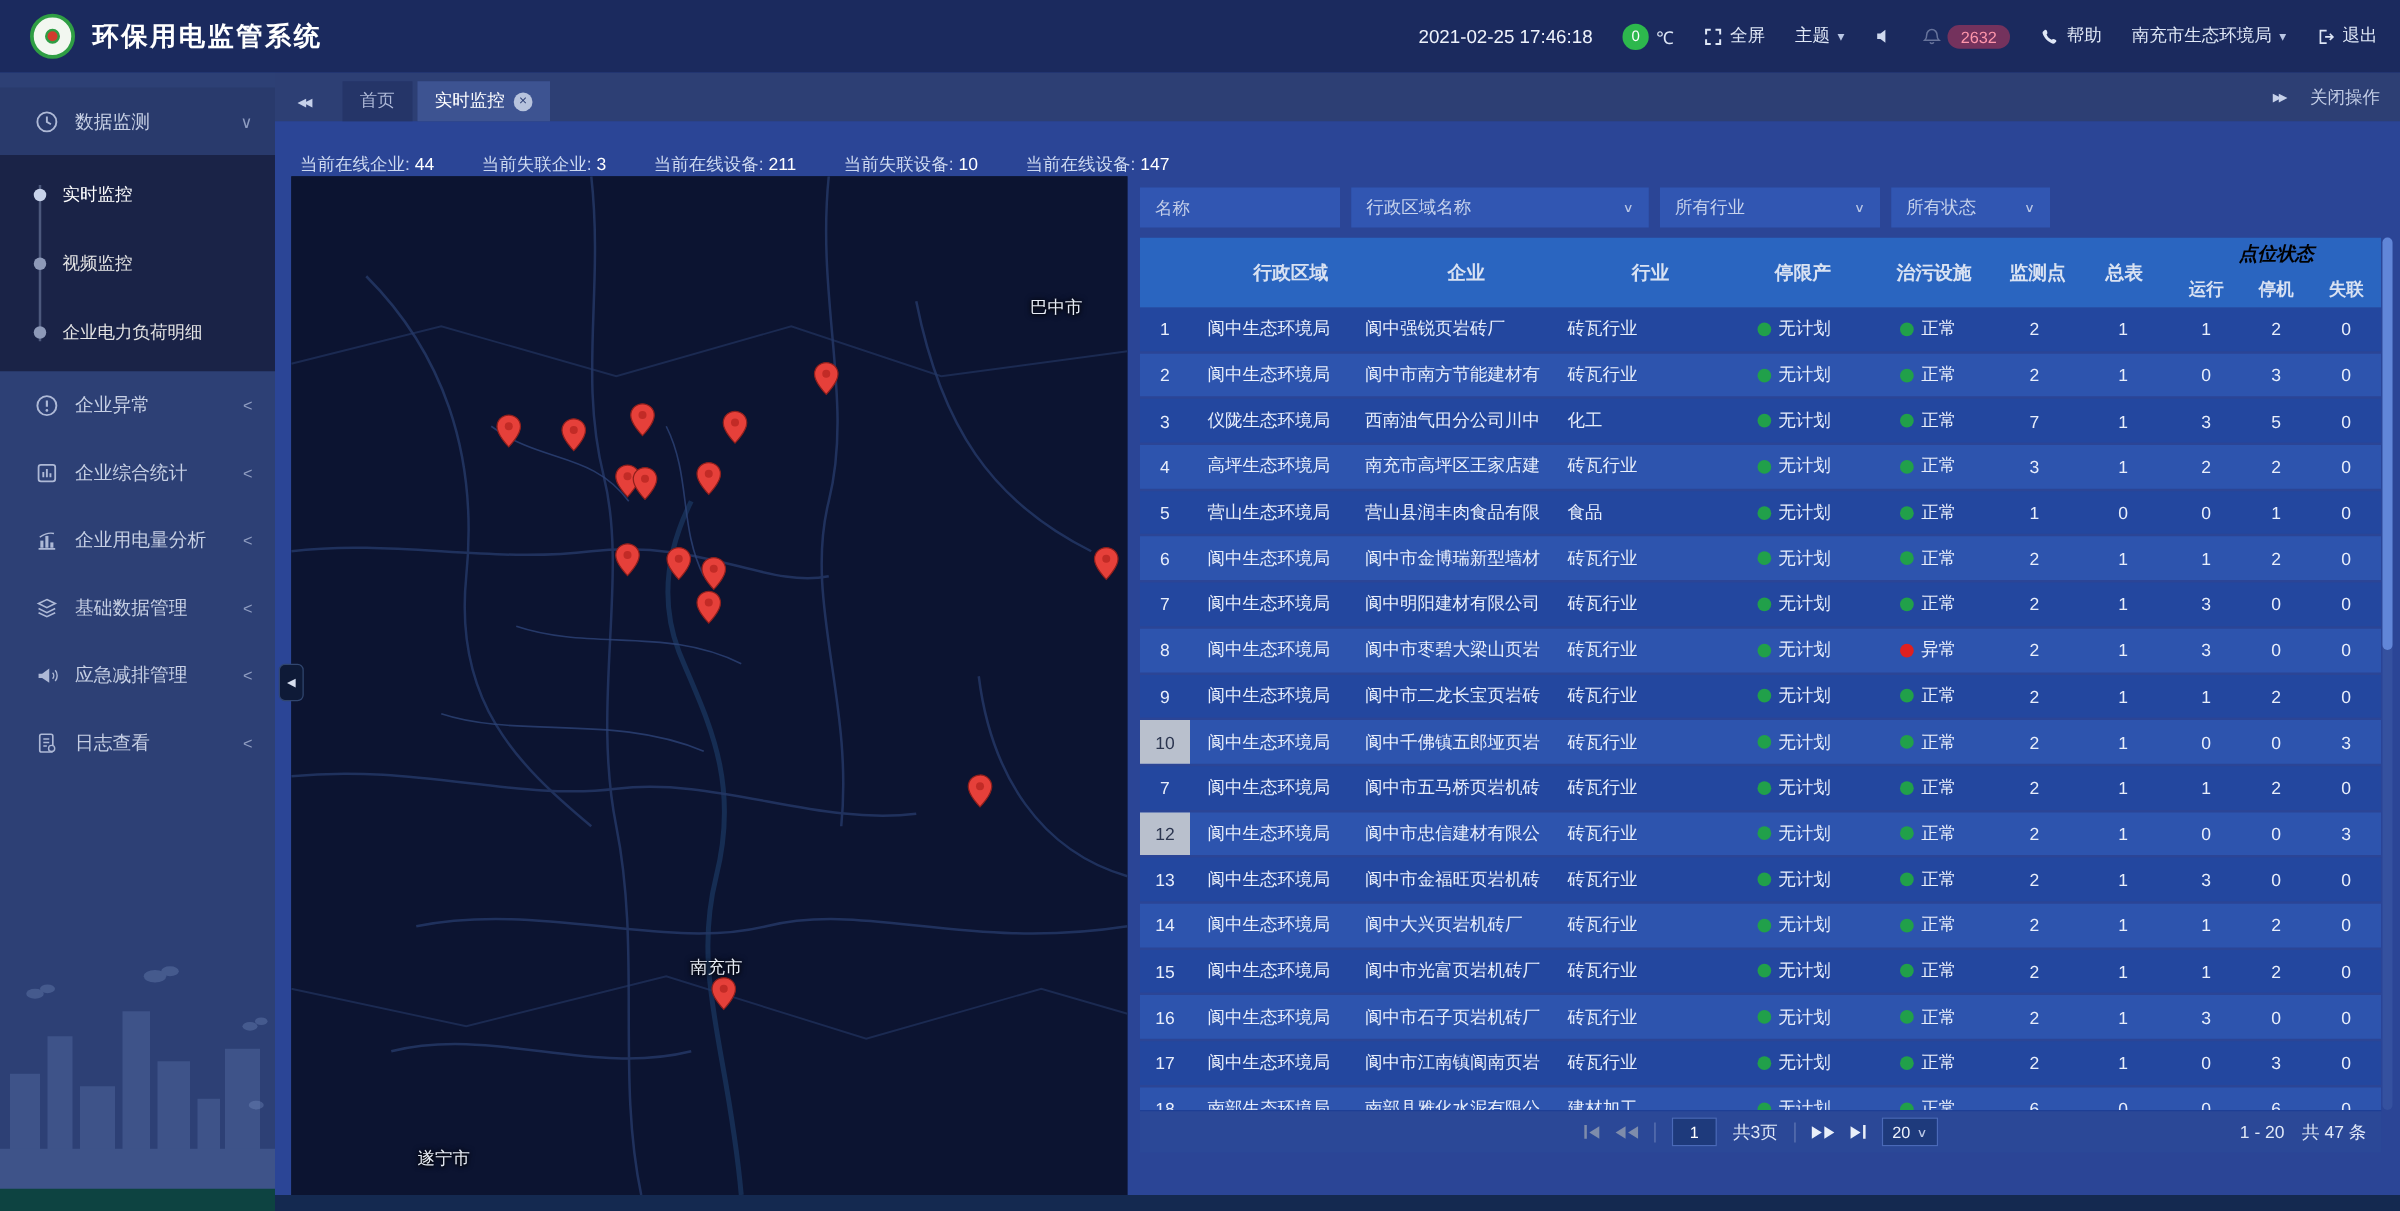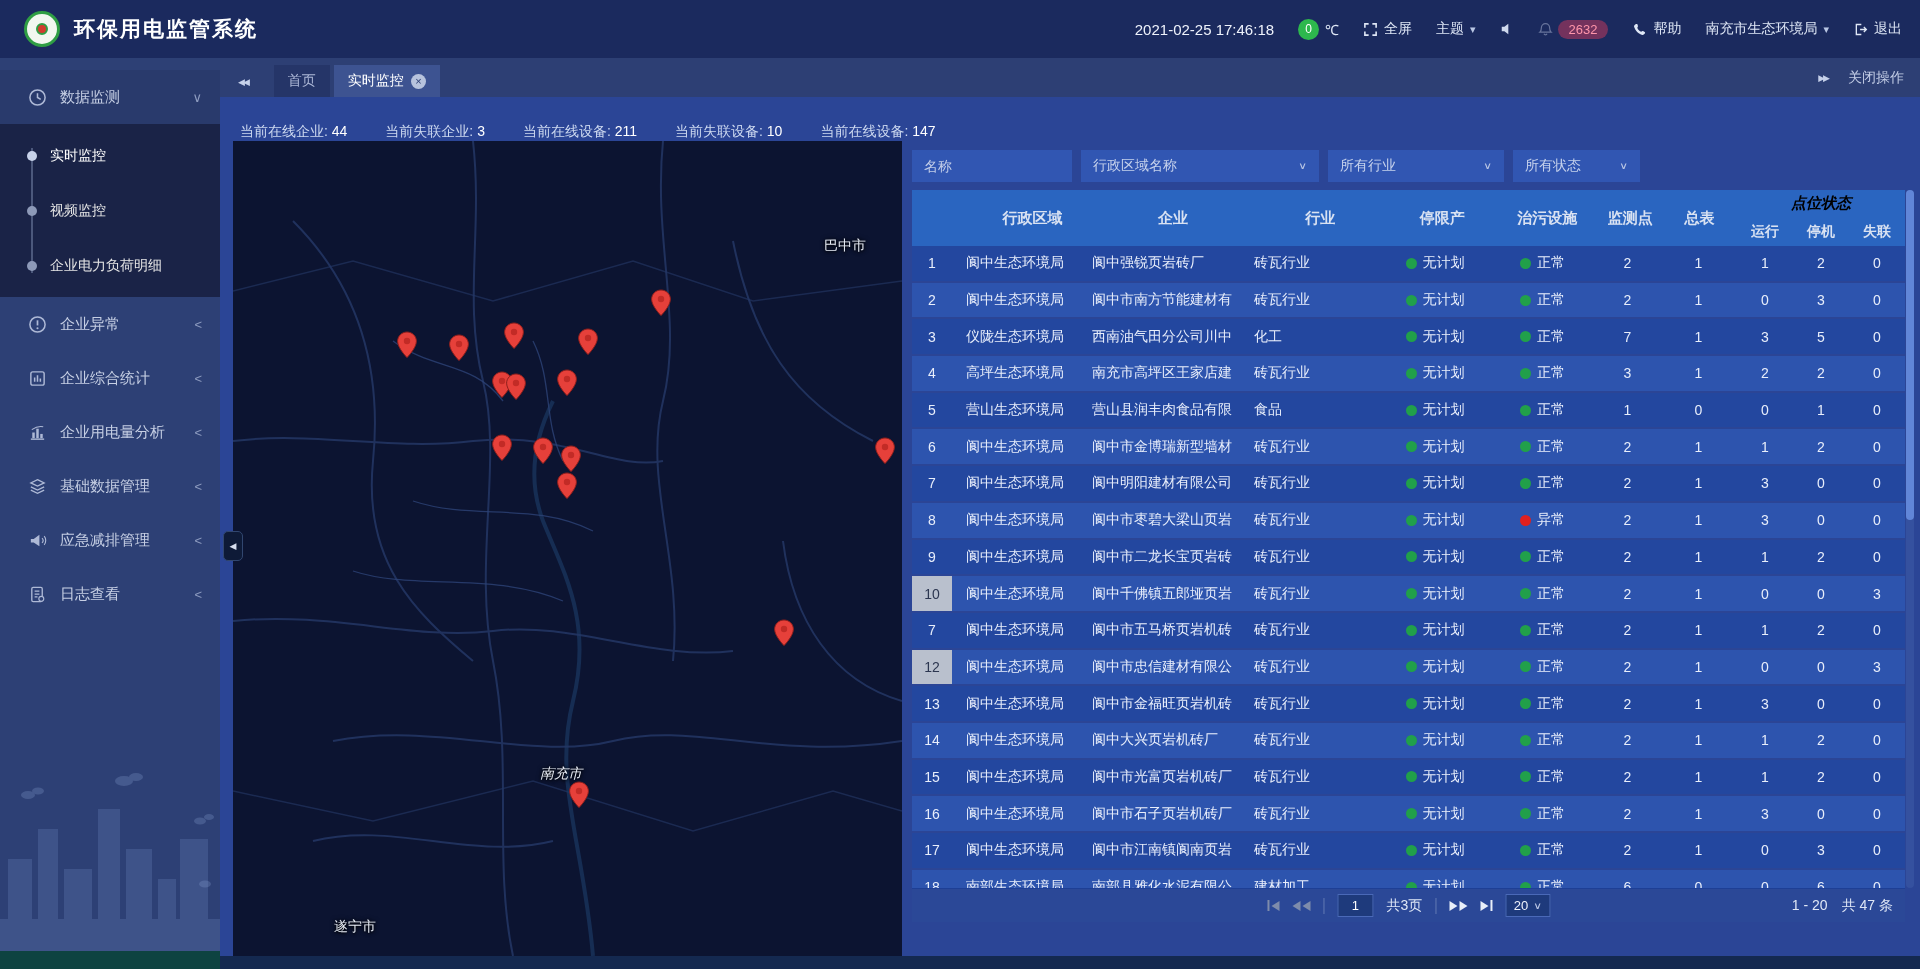--- a/index.html
+++ b/index.html
@@ -423,21 +423,21 @@
             <path d="M11 1C5.8 1 1.6 5.1 1.6 10.2c0 7 9.4 16.3 9.4 16.3s9.4-9.3 9.4-16.3C20.4 5.1 16.2 1 11 1z" fill="#e6403a" stroke="#8e1f1c" stroke-width="1"></path>
             <circle cx="11" cy="10" r="3.2" fill="#c22b26"></circle>
           </svg></div>
         <div class="pin" style="left: 335px; top: 640px;"><svg viewBox="0 0 22 28" width="22" height="28">
             <path d="M11 1C5.8 1 1.6 5.1 1.6 10.2c0 7 9.4 16.3 9.4 16.3s9.4-9.3 9.4-16.3C20.4 5.1 16.2 1 11 1z" fill="#e6403a" stroke="#8e1f1c" stroke-width="1"></path>
             <circle cx="11" cy="10" r="3.2" fill="#c22b26"></circle>
           </svg></div>
       </div>
     <div id="cities">
         <div class="city" style="left: 612px; top: 96px;">巴中市</div>
-        <div class="city" style="left: 328px; top: 624px; font-style: italic;">南充市</div>
+        <div class="city" style="left: 340px; top: 624px;">南充市</div>
         <div class="city" style="left: 122px; top: 777px;">遂宁市</div>
       </div>
     <div class="map-collapse">◀</div>
   </div>
 
   <section class="panel">
     <div class="filters">
       <div class="f-box inp">
         <input placeholder="名称" style="">
       </div>

